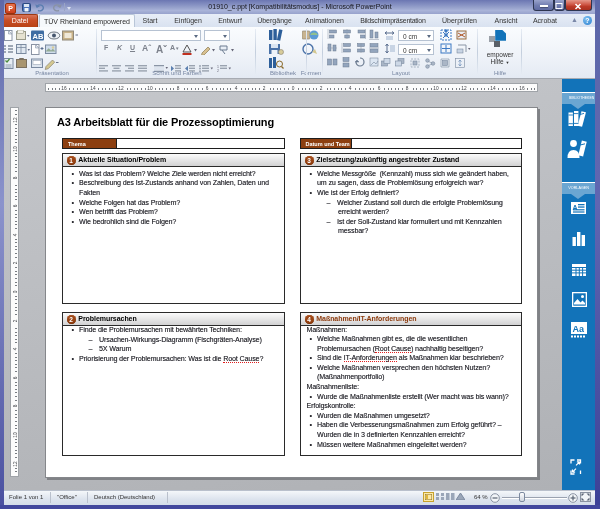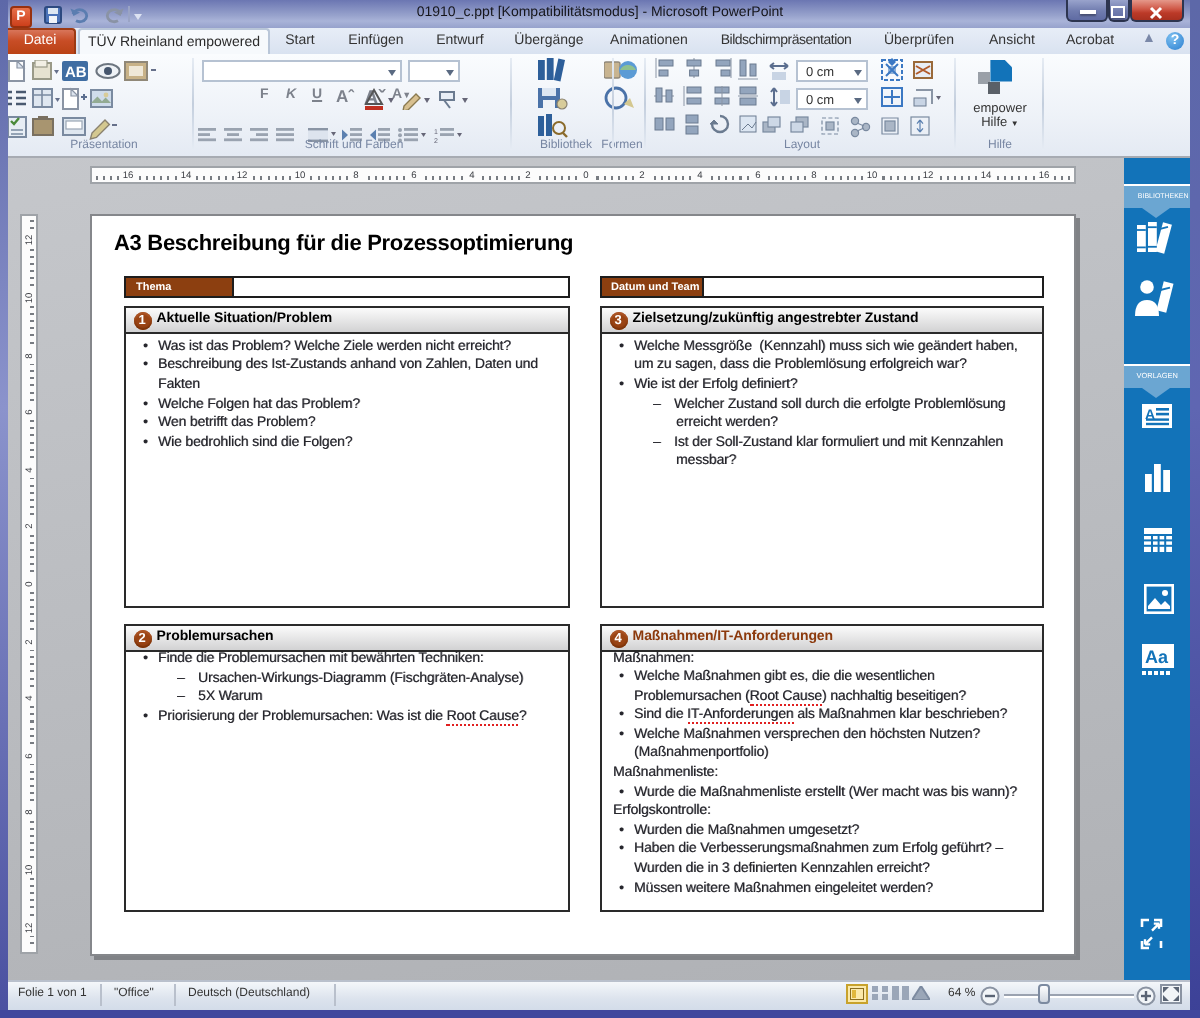--- a/index.html
+++ b/index.html
@@ -22,21 +22,21 @@
 #tabrow{left:4px;top:14px;width:591px;height:13px;background:linear-gradient(#e7edf7,#d9e2f0);}
 #datei{left:2px;top:14px;width:36px;height:13px;background:linear-gradient(#d8755a,#c84d26 45%,#b94215);border:1px solid #9c3a14;border-bottom:none;box-sizing:border-box;color:#fff;font-size:7px;text-align:center;line-height:12px;border-radius:2px 2px 0 0;}
 #activetab{left:39px;top:14px;width:96px;height:13px;background:#f6f9fc;border:1px solid #b9c6d8;border-bottom:none;box-sizing:border-box;color:#2a2a2a;font-size:7px;text-align:center;line-height:13px;border-radius:2px 2px 0 0;}
 .tab{top:14px;height:13px;color:#333;font-size:7px;line-height:13px;text-align:center;}
 
 #ribbon{left:4px;top:27px;width:591px;height:51px;background:linear-gradient(#fafcfe,#eef2f8 60%,#e4eaf3);border-bottom:1px solid #a7abb2;box-sizing:content-box;}
 .gsep{top:29px;width:1px;height:46px;background:linear-gradient(#e6ecf4,#c3cedd 50%,#e6ecf4);}
 .glabel{top:70px;font-size:6px;color:#7786a2;text-align:center;}
 .combo{background:#fff;border:1px solid #b6c2d2;box-sizing:border-box;height:11px;}
 .combo:after{content:"";position:absolute;right:2px;top:4px;border-left:2.5px solid transparent;border-right:2.5px solid transparent;border-top:3px solid #5a6a82;}
-.fbtn{font-size:7px;color:#7d828c;font-weight:bold;margin-left:26px;}
+.fbtn{font-size:7px;color:#7d828c;font-weight:bold;}
 
 #workspace{left:4px;top:79px;width:558px;height:411px;background:linear-gradient(170deg,#c5c7cb, #afb1b5);}
 #hruler{left:45px;top:83px;width:493px;height:9px;background:#fcfcfc;border:1px solid #9fa3a8;box-sizing:border-box;}
 #vruler{left:10px;top:107px;width:9px;height:370px;background:#fcfcfc;border:1px solid #9fa3a8;box-sizing:border-box;}
 .rnum{position:absolute;font-size:6px;color:#3e4046;background:#fcfcfc;transform:scale(0.8);transform-origin:center;line-height:6px;}
 #slide{left:45px;top:107px;width:493px;height:371px;background:#fff;border:1px solid #85878b;box-sizing:border-box;box-shadow:2px 2px 0 #808286;}
 
 #stitle{left:57px;top:116px;font-size:11px;font-weight:bold;color:#000;letter-spacing:-0.15px;}
 .brownbar{background:#8c3f10;border:1px solid #1d1d1d;box-sizing:border-box;color:#fff;font-weight:bold;font-size:5.5px;}
 .whitebar{background:#fff;border:1px solid #1d1d1d;box-sizing:border-box;}
@@ -466,21 +466,21 @@
 <span class="rnum" style="left:-1.5px;top:181.0px;width:10px;text-align:center;transform:rotate(-90deg) scale(0.8);">0</span>
 <span class="rnum" style="left:-1.5px;top:209.6px;width:10px;text-align:center;transform:rotate(-90deg) scale(0.8);">2</span>
 <span class="rnum" style="left:-1.5px;top:238.2px;width:10px;text-align:center;transform:rotate(-90deg) scale(0.8);">4</span>
 <span class="rnum" style="left:-1.5px;top:266.8px;width:10px;text-align:center;transform:rotate(-90deg) scale(0.8);">6</span>
 <span class="rnum" style="left:-1.5px;top:295.4px;width:10px;text-align:center;transform:rotate(-90deg) scale(0.8);">8</span>
 <span class="rnum" style="left:-1.5px;top:324.0px;width:10px;text-align:center;transform:rotate(-90deg) scale(0.8);">10</span>
 <span class="rnum" style="left:-1.5px;top:352.6px;width:10px;text-align:center;transform:rotate(-90deg) scale(0.8);">12</span>
   </div>
   <div class="abs" id="slide"></div>
   <div id="slidecontent">
-    <div class="abs" id="stitle">A3 Beschreibung für die Prozessoptimierung</div>
+    <div class="abs" id="stitle">A3 Arbeitsblatt für die Prozessoptimierung</div>
     <div class="abs brownbar" style="left:62px;top:137.5px;width:55px;height:11.5px;padding:2px 0 0 5px;">Thema</div>
     <div class="abs whitebar" style="left:116px;top:137.5px;width:168.5px;height:11.5px;"></div>
     <div class="abs brownbar" style="left:299.5px;top:137.5px;width:52px;height:11.5px;padding:2px 0 0 5px;">Datum und Team</div>
     <div class="abs whitebar" style="left:350.5px;top:137.5px;width:171px;height:11.5px;"></div>
 
     <div class="abs qbox" style="left:61.5px;top:152.5px;width:223px;height:151px;">
       <div class="qhead">
           <div class="qnum">1</div>
           <div class="qtitle">Aktuelle Situation/Problem</div>
         </div>

